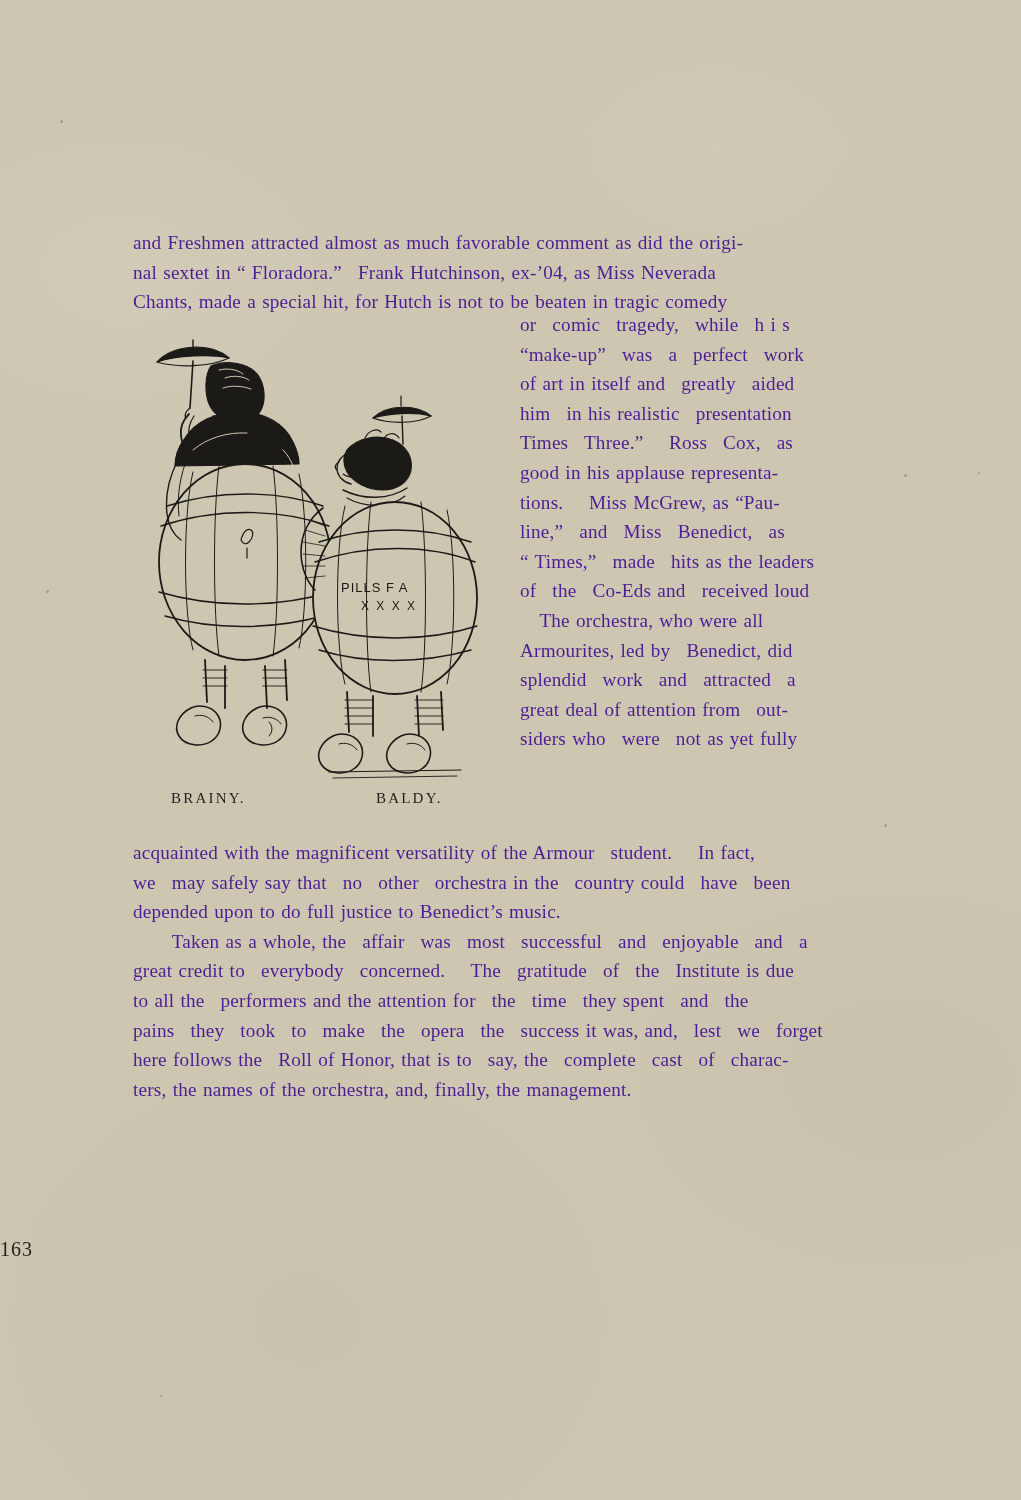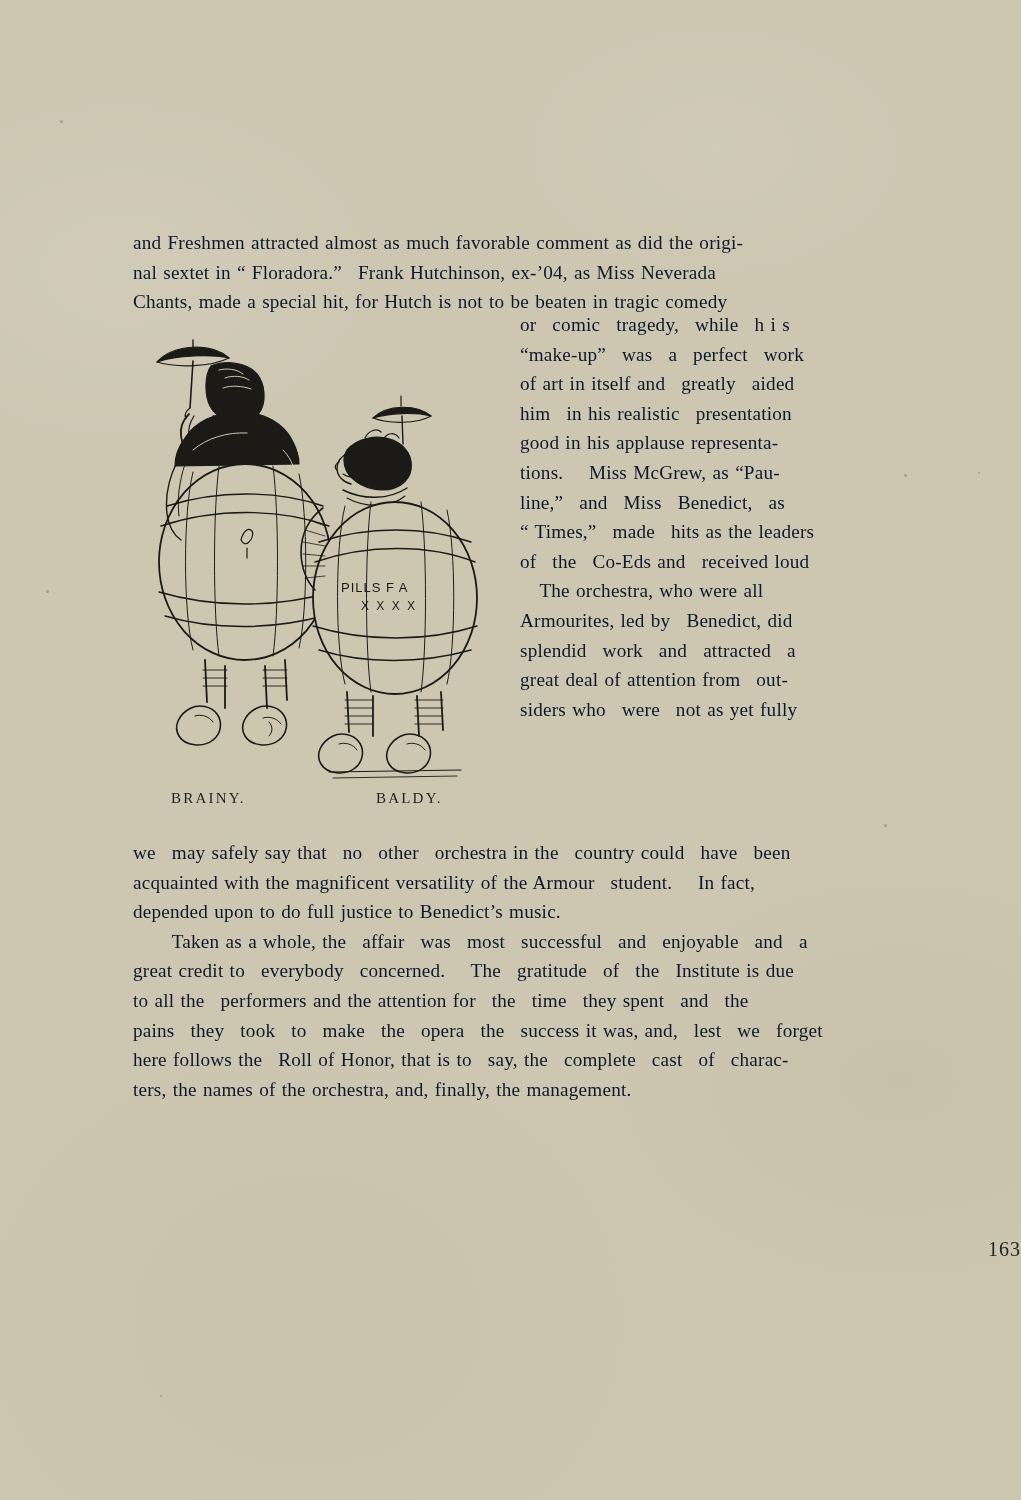--- a/index.html
+++ b/index.html
@@ -48,21 +48,21 @@
     width: 695px;
   }
 
   p {
     margin: 0;
     font-size: 19.2px;
     line-height: 29.6px;
     text-align: justify;
     letter-spacing: 0.2px;
     word-spacing: 1.2px;
-    color: #0f172a;
+    color: #4c1d95;
   }
 
   
   .figure {
     position: absolute;
     left: 133px;
     top: 330px;
     width: 385px;
     height: 490px;
   }
@@ -97,21 +97,21 @@
     left: 133px;
     top: 838px;
     width: 695px;
   }
 
   .folio {
     position: absolute;
     left: 0;
     top: 1238px;
     width: 1021px;
-    text-align: right;
+    text-align: left;
     font-size: 20px;
     letter-spacing: 1px;
     color: #211f1b;
   }
 </style>
 </head>
 <body>
 
 <div class="page">
 
@@ -241,35 +241,36 @@
   <div class="fig-captions">
     <span class="cap-left">BRAINY.</span>
     <span class="cap-right">BALDY.</span>
   </div>
 
   <div class="col-right">
     <p>or  comic  tragedy,  while  h i s</p>
     <p>“make-up”  was  a  perfect  work</p>
     <p>of art in itself and  greatly  aided</p>
     <p>him  in his realistic  presentation</p>
+    <p>Times  Three.”  Ross  Cox,  as</p>
     <p>good in his applause representa-</p>
     <p>tions.  Miss McGrew, as “Pau-</p>
     <p>line,”  and  Miss  Benedict,  as</p>
     <p>“ Times,”  made  hits as the leaders</p>
     <p>of  the  Co-Eds and  received loud</p>
     <p> The orchestra, who were all</p>
     <p>Armourites, led by  Benedict, did</p>
     <p>splendid  work  and  attracted  a</p>
     <p>great deal of attention from  out-</p>
     <p>siders who  were  not as yet fully</p>
   </div>
 
   <div class="below-figure">
+    <p>acquainted with the magnificent versatility of the Armour  student.  In fact,</p>
     <p>we  may safely say that  no  other  orchestra in the  country could  have  been</p>
-    <p>acquainted with the magnificent versatility of the Armour  student.  In fact,</p>
     <p>depended upon to do full justice to Benedict’s music.</p>
     <p>  Taken as a whole, the  affair  was  most  successful  and  enjoyable  and  a</p>
     <p>great credit to  everybody  concerned.  The  gratitude  of  the  Institute is due</p>
     <p>to all the  performers and the attention for  the  time  they spent  and  the</p>
     <p>pains  they  took  to  make  the  opera  the  success it was, and,  lest  we  forget</p>
     <p>here follows the  Roll of Honor, that is to  say, the  complete  cast  of  charac-</p>
     <p>ters, the names of the orchestra, and, finally, the management.</p>
   </div>
 
   <div class="folio">163</div>

